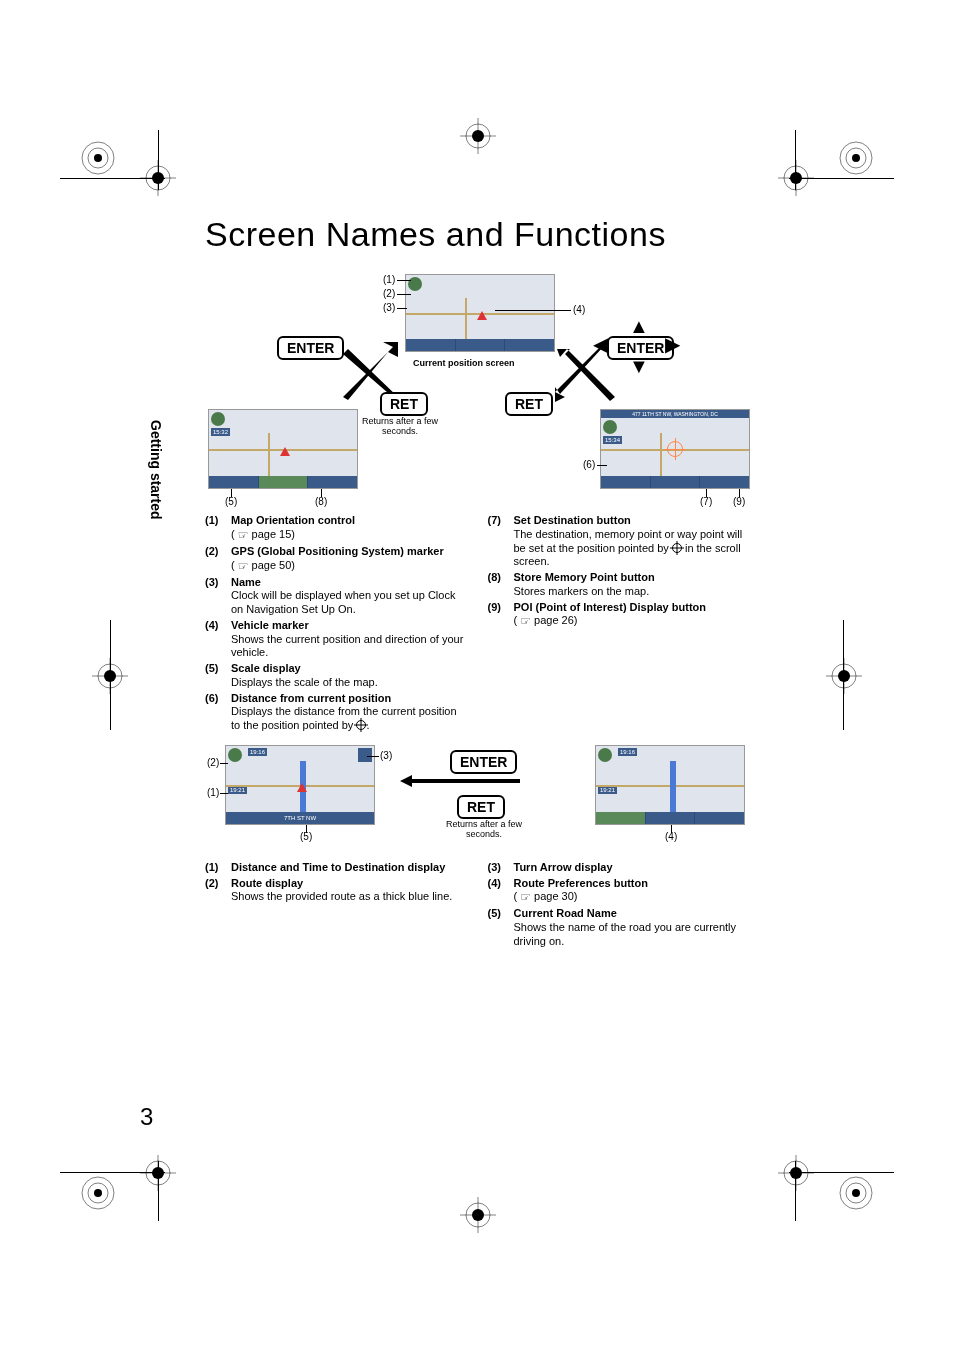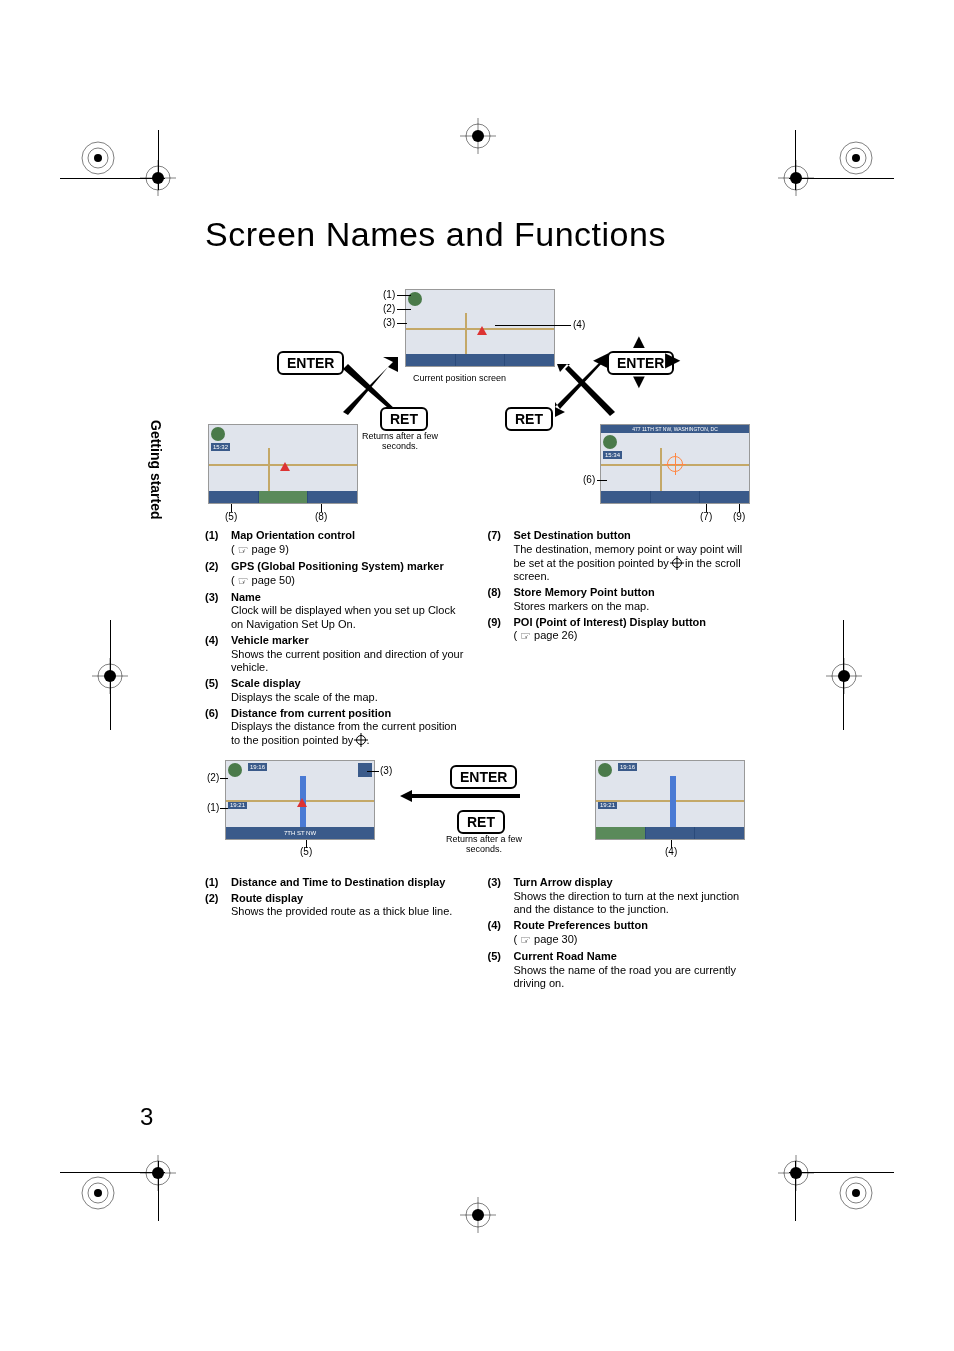--- a/index.html
+++ b/index.html
@@ -11,21 +11,21 @@
   .reg-circle svg { width: 100%; height: 100%; }
   .reg-cross { position: absolute; width: 36px; height: 36px; }
   .reg-cross svg { width: 100%; height: 100%; }
   .hline { position: absolute; height: 1px; background: #000; }
   .vline { position: absolute; width: 1px; background: #000; }
 
   .header-line { position: absolute; left: 180px; top: 165px; border-top: 0.5px solid #000; width: 690px; padding-top: 3px; font-size: 10px; color: #000; }
 
   .content { position: absolute; left: 205px; top: 215px; width: 545px; }
 
-  .title { font-size: 34px; font-weight: normal; margin-bottom: 25px; letter-spacing: 0.5px; }
+  .title { font-size: 34px; font-weight: normal; margin-bottom: 10px; letter-spacing: 0.5px; }
 
   .section-bar { background: #000; color: #fff; text-align: center; font-weight: bold; font-size: 15px; padding: 3px 0; margin: 8px 0 10px 0; }
 
   .diagram { position: relative; height: 250px; }
   .mini-screen { position: absolute; width: 150px; height: 80px; background: #e0e4ec; border: 1px solid #999; font-size: 8px; overflow: hidden; }
   .mini-screen .toolbar { position:absolute; bottom:0; left:0; right:0; height:12px; display:flex; }
   .mini-screen .toolbar .btn { flex:1; background:#3a5a8a; border-right:1px solid #2a4a7a; }
   .mini-screen .toolbar .btn:last-child { border-right:none; }
   .mini-screen .compass { position:absolute; top:2px; left:2px; width:14px; height:14px; border-radius:50%; background:#4a7a4a; }
   .mini-screen .clock { position:absolute; top:18px; left:2px; background:#3a5a8a; color:#fff; font-size:6px; padding:1px 2px; }
@@ -51,21 +51,21 @@
   .def-num { flex:0 0 26px; font-weight:bold; }
   .def-body { flex:1; }
   .def-title { font-weight:bold; }
   .page-ref { font-size:11px; }
   .page-ref .icon { font-size:12px; vertical-align:-1px; }
 
   .page-num { position:absolute; left:140px; bottom:220px; font-size:24px; }
 
   .sidebar-text { position:absolute; left:148px; top:420px; writing-mode:vertical-rl; font-weight:bold; font-size:14px; }
 
-  .small-label { position:absolute; font-size:9px; font-weight:normal; }
+  .small-label { position:absolute; font-size:9px; font-weight:bold; }
   .tiny-label { position:absolute; font-size:9px; text-align:center; }
 
   .diagram2 { position:relative; height:120px; }
 
   .crosshair-inline { display:inline-block; width:10px; height:10px; border:1.5px solid #000; border-radius:50%; position:relative; vertical-align:-1px; }
   .crosshair-inline::before, .crosshair-inline::after { content:""; position:absolute; background:#000; }
   .crosshair-inline::before { left:50%; top:-3px; bottom:-3px; width:1px; transform:translateX(-50%);}
   .crosshair-inline::after { top:50%; left:-3px; right:-3px; height:1px; transform:translateY(-50%);}
 </style>
 </head>
@@ -246,21 +246,21 @@
       <div class="callout" style="left:495px; top:232px;">(7)</div>
       <div class="callout-line-v" style="left:501px; top:225px; height:8px;"></div>
       <div class="callout" style="left:528px; top:232px;">(9)</div>
       <div class="callout-line-v" style="left:534px; top:225px; height:8px;"></div>
     </div>
 
     <div class="defs">
       <div class="defs-col">
         <div class="def-row">
             <div class="def-num">(1)</div>
-            <div class="def-body"><span class="def-title">Map Orientation control</span><br><span class="page-ref">( <span class="icon">☞</span> <span>page 9</span>)</span></div>
+            <div class="def-body"><span class="def-title">Map Orientation control</span><br><span class="page-ref">( <span class="icon">☞</span> <span>page 15</span>)</span></div>
           </div>
         <div class="def-row">
             <div class="def-num">(2)</div>
             <div class="def-body"><span class="def-title">GPS (Global Positioning System) marker</span><br><span class="page-ref">( <span class="icon">☞</span> <span>page 50</span>)</span></div>
           </div>
         <div class="def-row">
             <div class="def-num">(3)</div>
             <div class="def-body"><span class="def-title">Name</span><br><span>Clock will be displayed when you set up Clock on Navigation Set Up On.</span></div>
           </div>
         <div class="def-row">
@@ -343,21 +343,21 @@
             <div class="def-body"><span class="def-title">Distance and Time to Destination display</span><br></div>
           </div>
         <div class="def-row">
             <div class="def-num">(2)</div>
             <div class="def-body"><span class="def-title">Route display</span><br><span>Shows the provided route as a thick blue line.</span></div>
           </div>
       </div>
       <div class="defs-col">
         <div class="def-row">
             <div class="def-num">(3)</div>
-            <div class="def-body"><span class="def-title">Turn Arrow display</span><br><span>Shows the direction to turn at the next junction and the distance to the junction.</span></div>
+            <div class="def-body"><span class="def-title">Turn Arrow display</span><br></div>
           </div>
         <div class="def-row">
             <div class="def-num">(4)</div>
             <div class="def-body"><span class="def-title">Route Preferences button</span><br><span class="page-ref">( <span class="icon">☞</span> <span>page 30</span>)</span></div>
           </div>
         <div class="def-row">
             <div class="def-num">(5)</div>
             <div class="def-body"><span class="def-title">Current Road Name</span><br><span>Shows the name of the road you are currently driving on.</span></div>
           </div>
       </div>

